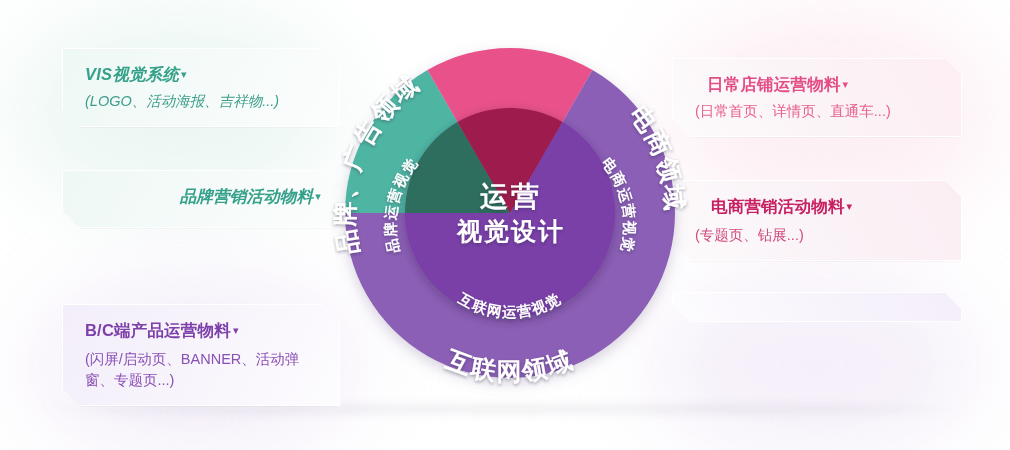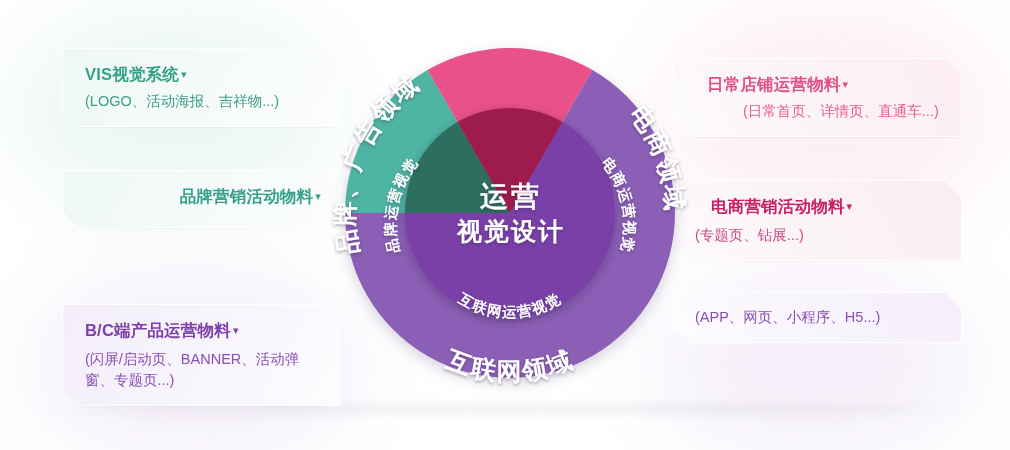--- a/index.html
+++ b/index.html
@@ -33,27 +33,27 @@
   }
   .card .ttl{
     font-size:16.5px;font-weight:bold;letter-spacing:.2px;line-height:1.35;margin:0 0 6px 0;white-space:nowrap;
   }
   .card .sub{
     font-size:14.5px;font-weight:400;line-height:1.45;margin:0;
   }
   .card .caret{font-size:11px;display:inline-block;transform:translateY(-2px);margin-left:2px;}
 
   
-  .card.teal{background:linear-gradient(120deg,#eef8f5 0%,#f6fbfa 55%,#fcfdfd 100%);}
+  .card.teal{background:linear-gradient(120deg,#eef8f5 0%,#f6fbfa 55%,#fcfdfd 100%);font-style:italic;}
   .card.teal .ttl,.card.teal .sub{color:#3d9e89;}
   .card.teal .ttl{color:#35a18a;}
 
   .card.pink{background:linear-gradient(240deg,#fdeef3 0%,#fbf4f7 55%,#fdfbfc 100%);}
   .card.pink .ttl{color:#e34e86;margin-left:12px;}
-  .card.pink .sub{color:#e8608f;margin-left:48px;}
+  .card.pink .sub{color:#e8608f;}
 
   .card.rose{background:linear-gradient(240deg,#fbeef3 0%,#faf3f7 55%,#fdfbfc 100%);}
   .card.rose .ttl{color:#c72063;padding-left:16px;}
   .card.rose .sub{color:#cf4a7e;margin-top:8px;}
 
   .card.purple{background:linear-gradient(120deg,#f3eefa 0%,#f8f5fc 55%,#fdfcfe 100%);}
   .card.purple .ttl{color:#7d3fa9;}
   .card.purple .sub{color:#8a50b4;margin-top:8px;}
 
   .card.purple2{background:linear-gradient(240deg,#f4eefa 0%,#f8f5fc 55%,#fdfcfe 100%);}
@@ -110,21 +110,20 @@
     <div class="ttl"><span>日常店铺运营物料</span><span class="caret">▾</span></div>
     <div class="sub">(日常首页、详情页、直通车...)</div>
   </div>
 
   <div class="card rose" id="card-ec">
     <div class="ttl"><span>电商营销活动物料</span><span class="caret">▾</span></div>
     <div class="sub">(专题页、钻展...)</div>
   </div>
 
   <div class="card purple2" id="card-bc-right">
-    <div class="sub">(APP、网页、小程序、H5...)</div>
   </div>
 
   <div id="donut">
     <svg width="370" height="370" viewBox="0 0 370 370">
       <defs>
         <filter id="ringshadow" x="-25%" y="-25%" width="150%" height="150%">
           <feDropShadow dx="0" dy="5" stdDeviation="7" flood-color="#7a6a92" flood-opacity="0.30"></feDropShadow>
         </filter>
         <filter id="innershadow" x="-35%" y="-35%" width="170%" height="170%">
           <feDropShadow dx="0" dy="3" stdDeviation="5" flood-color="#2a2040" flood-opacity="0.32"></feDropShadow>

